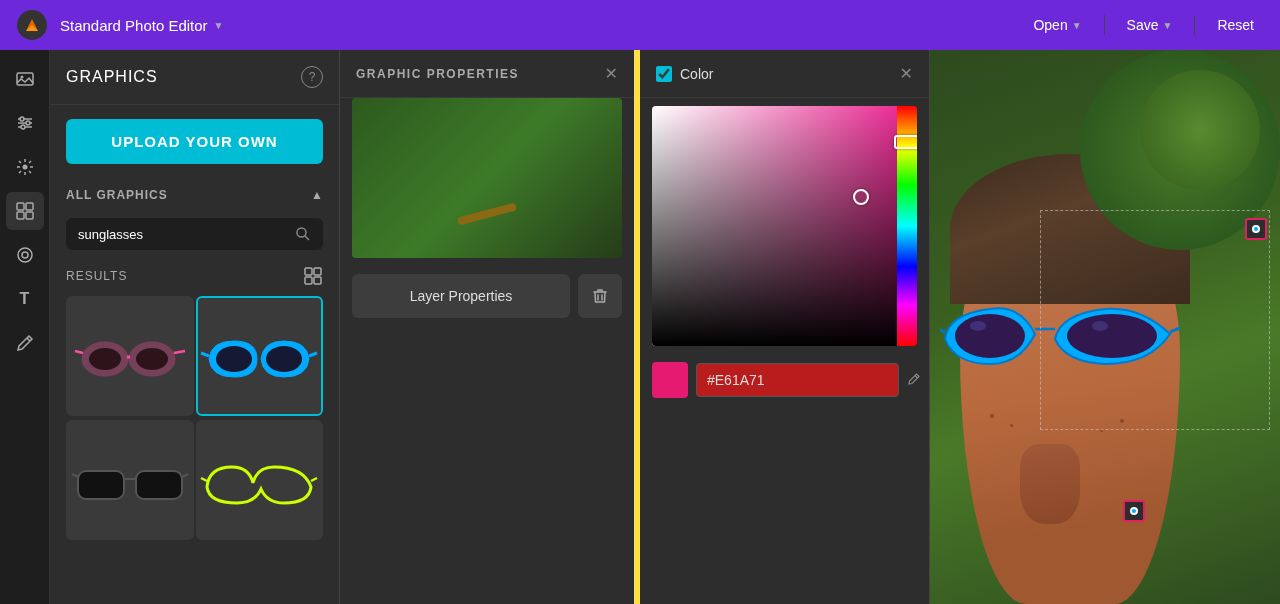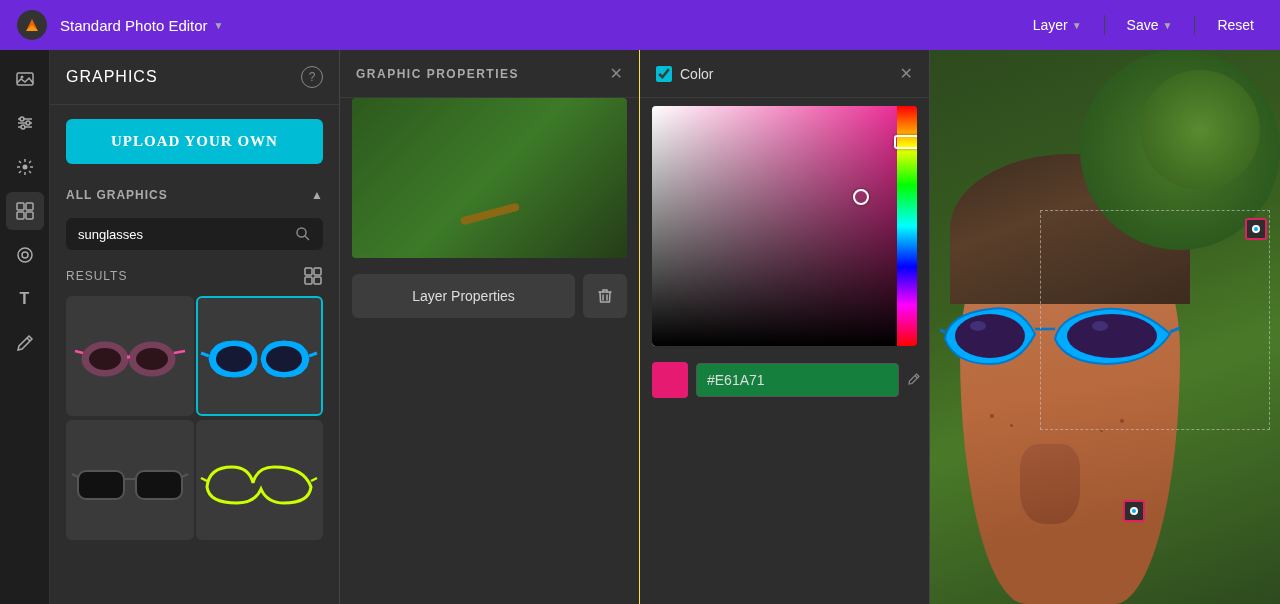--- a/index.html
+++ b/index.html
@@ -20,38 +20,38 @@
     .icon-sidebar { width: 50px; background: #1e1e1e; display: flex; flex-direction: column; align-items: center; padding-top: 10px; gap: 6px; flex-shrink: 0; border-right: 1px solid #333; }
     .icon-btn { width: 38px; height: 38px; display: flex; align-items: center; justify-content: center; border-radius: 6px; cursor: pointer; color: #aaa; font-size: 18px; background: none; border: none; }
     .icon-btn.active { background: #333; }
 
     
     .graphics-panel { width: 290px; background: #2d2d2d; display: flex; flex-direction: column; flex-shrink: 0; border-right: 1px solid #444; }
     .panel-header { display: flex; align-items: center; justify-content: space-between; padding: 16px; border-bottom: 1px solid #3a3a3a; }
     .panel-title { color: #fff; font-size: 16px; font-weight: 400; letter-spacing: 1px; text-transform: uppercase; }
     .help-btn { width: 22px; height: 22px; border-radius: 50%; border: 1px solid #888; color: #888; font-size: 12px; display: flex; align-items: center; justify-content: center; cursor: pointer; background: none; }
 
-    .upload-btn { margin: 14px 16px; background: #00bcd4; color: #fff; font-size: 15px; font-weight: 700; letter-spacing: 1px; border: none; border-radius: 6px; padding: 14px; cursor: pointer; text-align: center; text-transform: uppercase; font-family: Liberation Serif, serif; }
+    .upload-btn { margin: 14px 16px; background: #00bcd4; color: #fff; font-size: 15px; font-weight: 700; letter-spacing: 1px; border: none; border-radius: 6px; padding: 14px; cursor: pointer; text-align: center; text-transform: uppercase; }
 
     .section-header { display: flex; align-items: center; justify-content: space-between; padding: 10px 16px; }
     .section-label { color: #aaa; font-size: 12px; font-weight: 600; letter-spacing: 1px; text-transform: uppercase; text-align: center; }
     .chevron-up { color: #aaa; font-size: 12px; }
 
     .search-bar { margin: 6px 16px 10px; display: flex; align-items: center; background: #1e1e1e; border-radius: 6px; padding: 8px 12px; gap: 8px; }
     .search-input { background: none; border: none; color: #fff; font-size: 13px; flex: 1; outline: none; }
 
     .results-header { display: flex; align-items: center; justify-content: space-between; padding: 6px 16px 10px; }
     .results-label { color: #aaa; font-size: 12px; letter-spacing: 1px; text-transform: uppercase; }
 
     .graphics-grid { display: grid; grid-template-columns: 1fr 1fr; gap: 2px; padding: 0 16px; }
     .graphic-item { background: #3a3a3a; border-radius: 6px; height: 120px; display: flex; align-items: center; justify-content: center; cursor: pointer; overflow: hidden; position: relative; }
     .graphic-item.selected { border: 2px solid #00bcd4; }
 
     
-    .properties-panel { width: 300px; background: #2d2d2d; display: flex; flex-direction: column; flex-shrink: 0; border-right: 1px solid #fde047; }
+    .properties-panel { width: 300px; background: #2d2d2d; display: flex; flex-direction: column; flex-shrink: 0; border-right: 6px solid #fde047; }
     .prop-panel-header { display: flex; align-items: center; justify-content: space-between; padding: 14px 16px; border-bottom: 1px solid #3a3a3a; }
     .prop-panel-title { color: #aaa; font-size: 12px; font-weight: 600; letter-spacing: 1.5px; text-transform: uppercase; }
     .close-btn { background: none; border: none; color: #888; font-size: 16px; cursor: pointer; }
 
     .color-overlay-section { margin: 14px 12px; border: 2px solid #e02060; border-radius: 6px; padding: 12px; }
     .color-overlay-row { display: flex; align-items: center; justify-content: space-between; }
     .color-overlay-label { color: #ddd; font-size: 15px; }
     .color-swatch { width: 38px; height: 38px; border-radius: 4px; cursor: pointer; }
 
     .intensity-row { display: flex; align-items: center; justify-content: space-between; margin-top: 10px; }
@@ -66,21 +66,21 @@
     .delete-btn { width: 44px; height: 44px; background: #3d3d3d; color: #aaa; border: none; border-radius: 6px; cursor: pointer; display: flex; align-items: center; justify-content: center; font-size: 16px; }
 
     
     .color-picker-panel { width: 290px; background: #2d2d2d; display: flex; flex-direction: column; flex-shrink: 0; border-right: 1px solid #444; }
     .cp-header { display: flex; align-items: center; justify-content: space-between; padding: 14px 16px; border-bottom: 1px solid #3a3a3a; }
     .cp-title { color: #ddd; font-size: 14px; display: flex; align-items: center; gap: 8px; }
     .cp-checkbox { width: 16px; height: 16px; accent-color: #00bcd4; }
 
     .color-input-row { display: flex; align-items: center; gap: 8px; margin: 8px 12px; }
     .color-preview-swatch { width: 36px; height: 36px; border-radius: 4px; flex-shrink: 0; }
-    .hex-input { flex: 1; background: #15803d; border: 1px solid #555; color: #ddd; font-size: 14px; padding: 8px 10px; border-radius: 4px; outline: none; }
+    .hex-input { flex: 1; background: #b91c1c; border: 1px solid #555; color: #ddd; font-size: 14px; padding: 8px 10px; border-radius: 4px; outline: none; }
     .edit-icon { color: #888; font-size: 14px; cursor: pointer; background: none; border: none; }
 
     
     .canvas-area { flex: 1; background: #3a3a3a; position: relative; overflow: hidden; }
   </style>
 </head>
 <body>
 
 <div class="topbar">
 
@@ -91,21 +91,21 @@
   </svg>
 
   <button class="app-title-btn">
     <span>Standard Photo Editor</span>
     <span class="chevron-small">▼</span>
   </button>
 
   <div class="topbar-spacer"></div>
 
   <button class="topbar-action">
-    <span>Layer</span>
+    <span>Open</span>
     <span class="chevron-small">▼</span>
   </button>
   <div class="topbar-divider"></div>
   <button class="topbar-action">
     <span>Save</span>
     <span class="chevron-small">▼</span>
   </button>
   <div class="topbar-divider"></div>
   <button class="topbar-action">
     <span>Reset</span>

